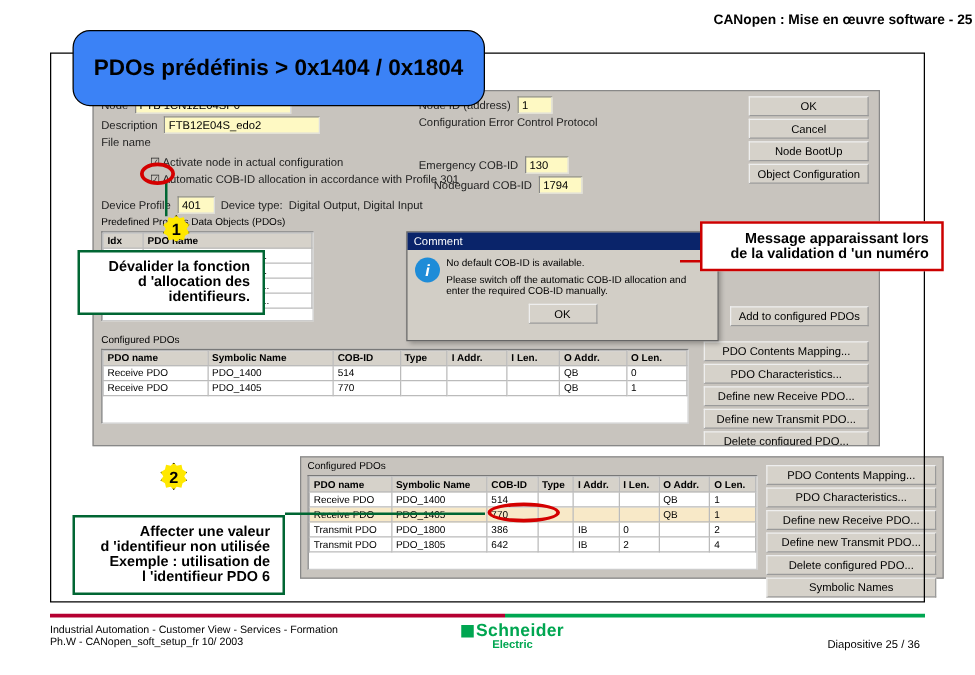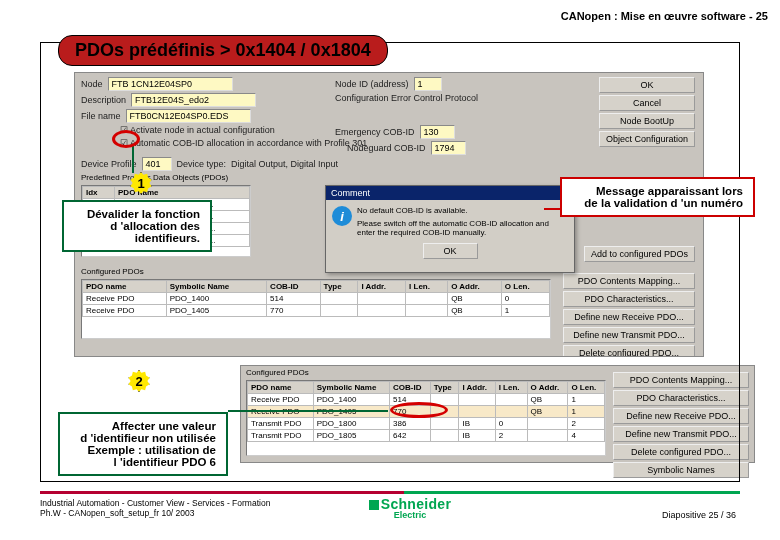--- a/index.html
+++ b/index.html
@@ -1,25 +1,25 @@
 <!DOCTYPE html>
 <html><head>
 <meta charset="utf-8">
 <style>
   * { box-sizing: border-box; margin: 0; padding: 0; }
   body {
     width: 780px; height: 540px;
     font-family: Arial, sans-serif;
     background: #fff; position: relative; overflow: hidden;
   }
-  .header-line { position: absolute; top: 10px; right: 12px; font-size: 11px; font-weight: bold; }
+  .header-line { position: absolute; top: 10px; right: 2px; font-size: 11px; font-weight: bold; }
   .title-box {
-    position: absolute; top: 35px; left: 58px;
+    position: absolute; top: 24px; left: 58px;
     border: 1.5px solid #000; border-radius: 14px;
-    padding: 4px 16px; font-size: 18px; font-weight: bold; background: #b91c1c; z-index: 3;
+    padding: 19px 16px; font-size: 18px; font-weight: bold; background: #3b82f6; z-index: 3;
   }
   .main-frame {
     position: absolute; top: 42px; left: 40px; width: 700px; height: 440px;
     border: 1.5px solid #000; z-index: 1;
   }
   .screenshot-bg {
     position: absolute; top: 72px; left: 74px; width: 630px; height: 285px;
     background: #c8c4be; border: 1px solid #888; overflow: hidden;
   }
   .scr-row { display: flex; align-items: center; gap: 5px; position: absolute; }
@@ -93,21 +93,20 @@
   <div class="scr-row" style="top:4px;left:260px;">
     <span class="scr-label">Node ID (address)</span>
     <span class="scr-input" style="width:28px">1</span>
   </div>
   <div class="scr-row" style="top:20px;left:6px;">
     <span class="scr-label">Description</span>
     <span class="scr-input" style="width:125px">FTB12E04S_edo2</span>
   </div>
   <div class="scr-row" style="top:36px;left:6px;">
     <span class="scr-label">File name</span>
-    <span class="scr-input" style="width:125px">FTB0CN12E04SP0.EDS</span>
   </div>
   <div class="scr-row" style="top:20px;left:260px;">
     <span class="scr-label">Configuration Error Control Protocol</span>
   </div>
   <div class="scr-row" style="top:52px;left:45px;">
     <span class="scr-label">☑ <span>Activate node in actual configuration</span></span>
   </div>
   <div class="scr-row" style="top:65px;left:45px;">
     <span class="scr-label">☑ <span>Automatic COB-ID allocation in accordance with Profile 301</span></span>
   </div>

